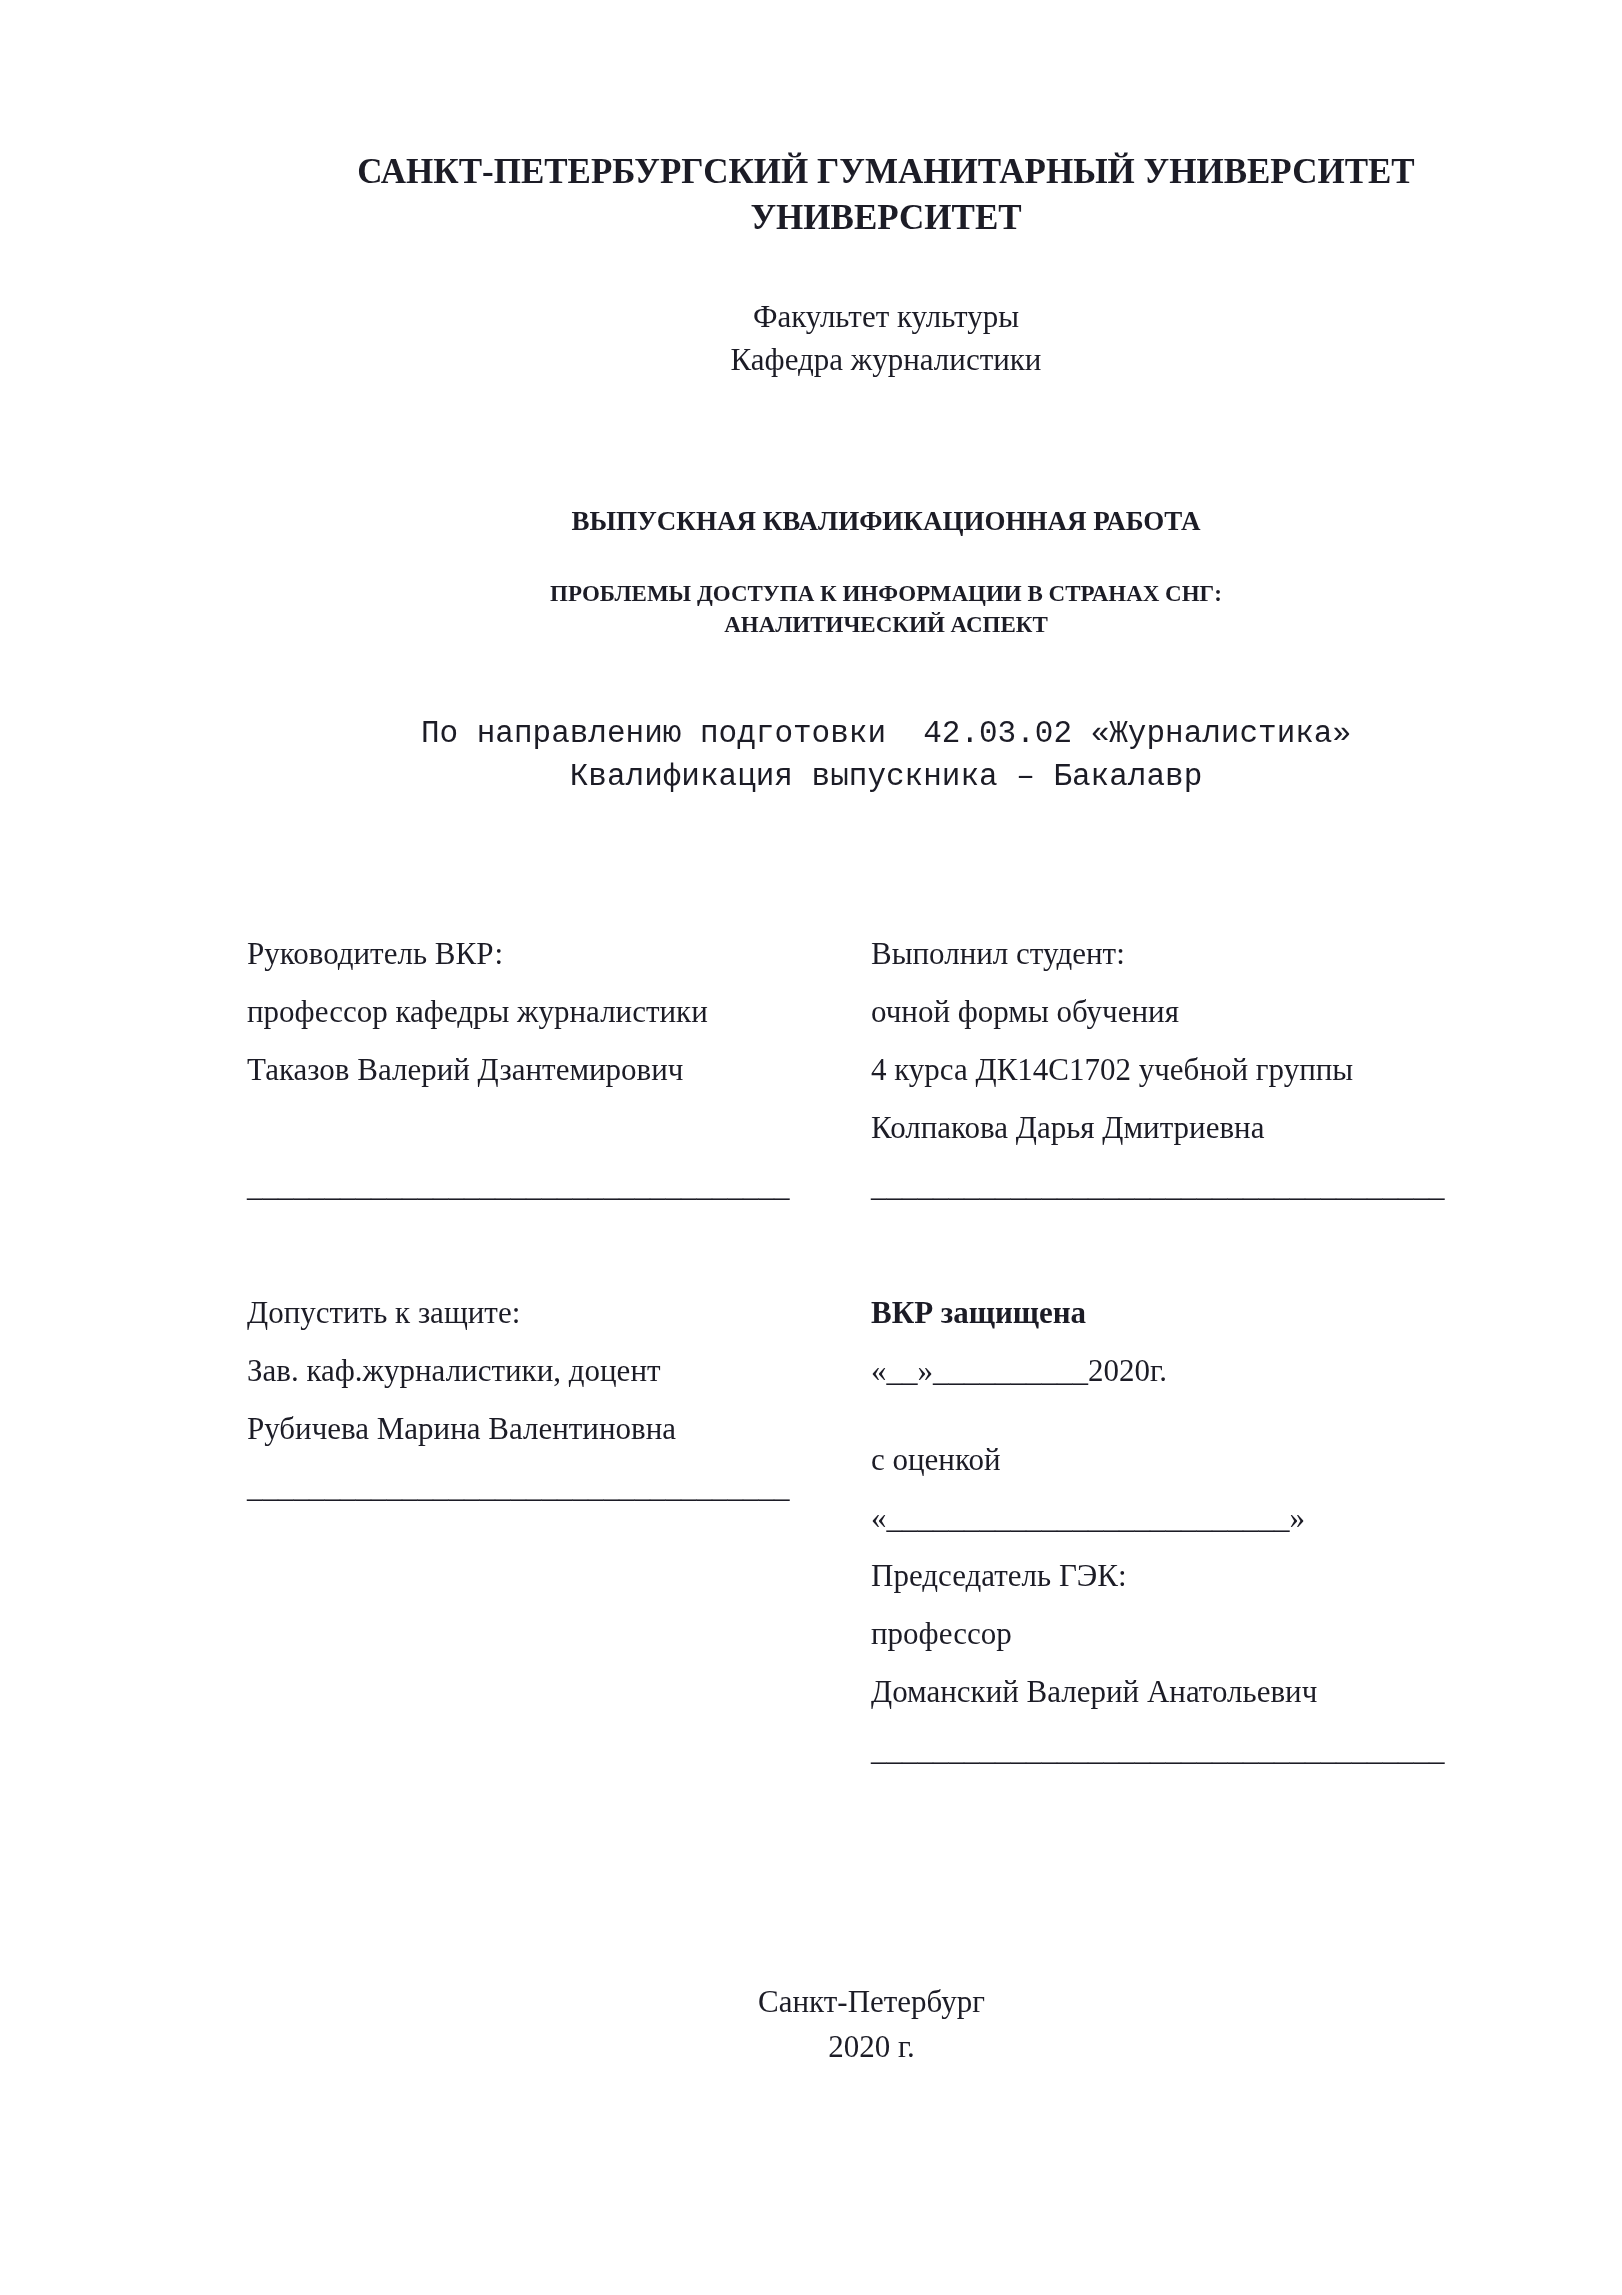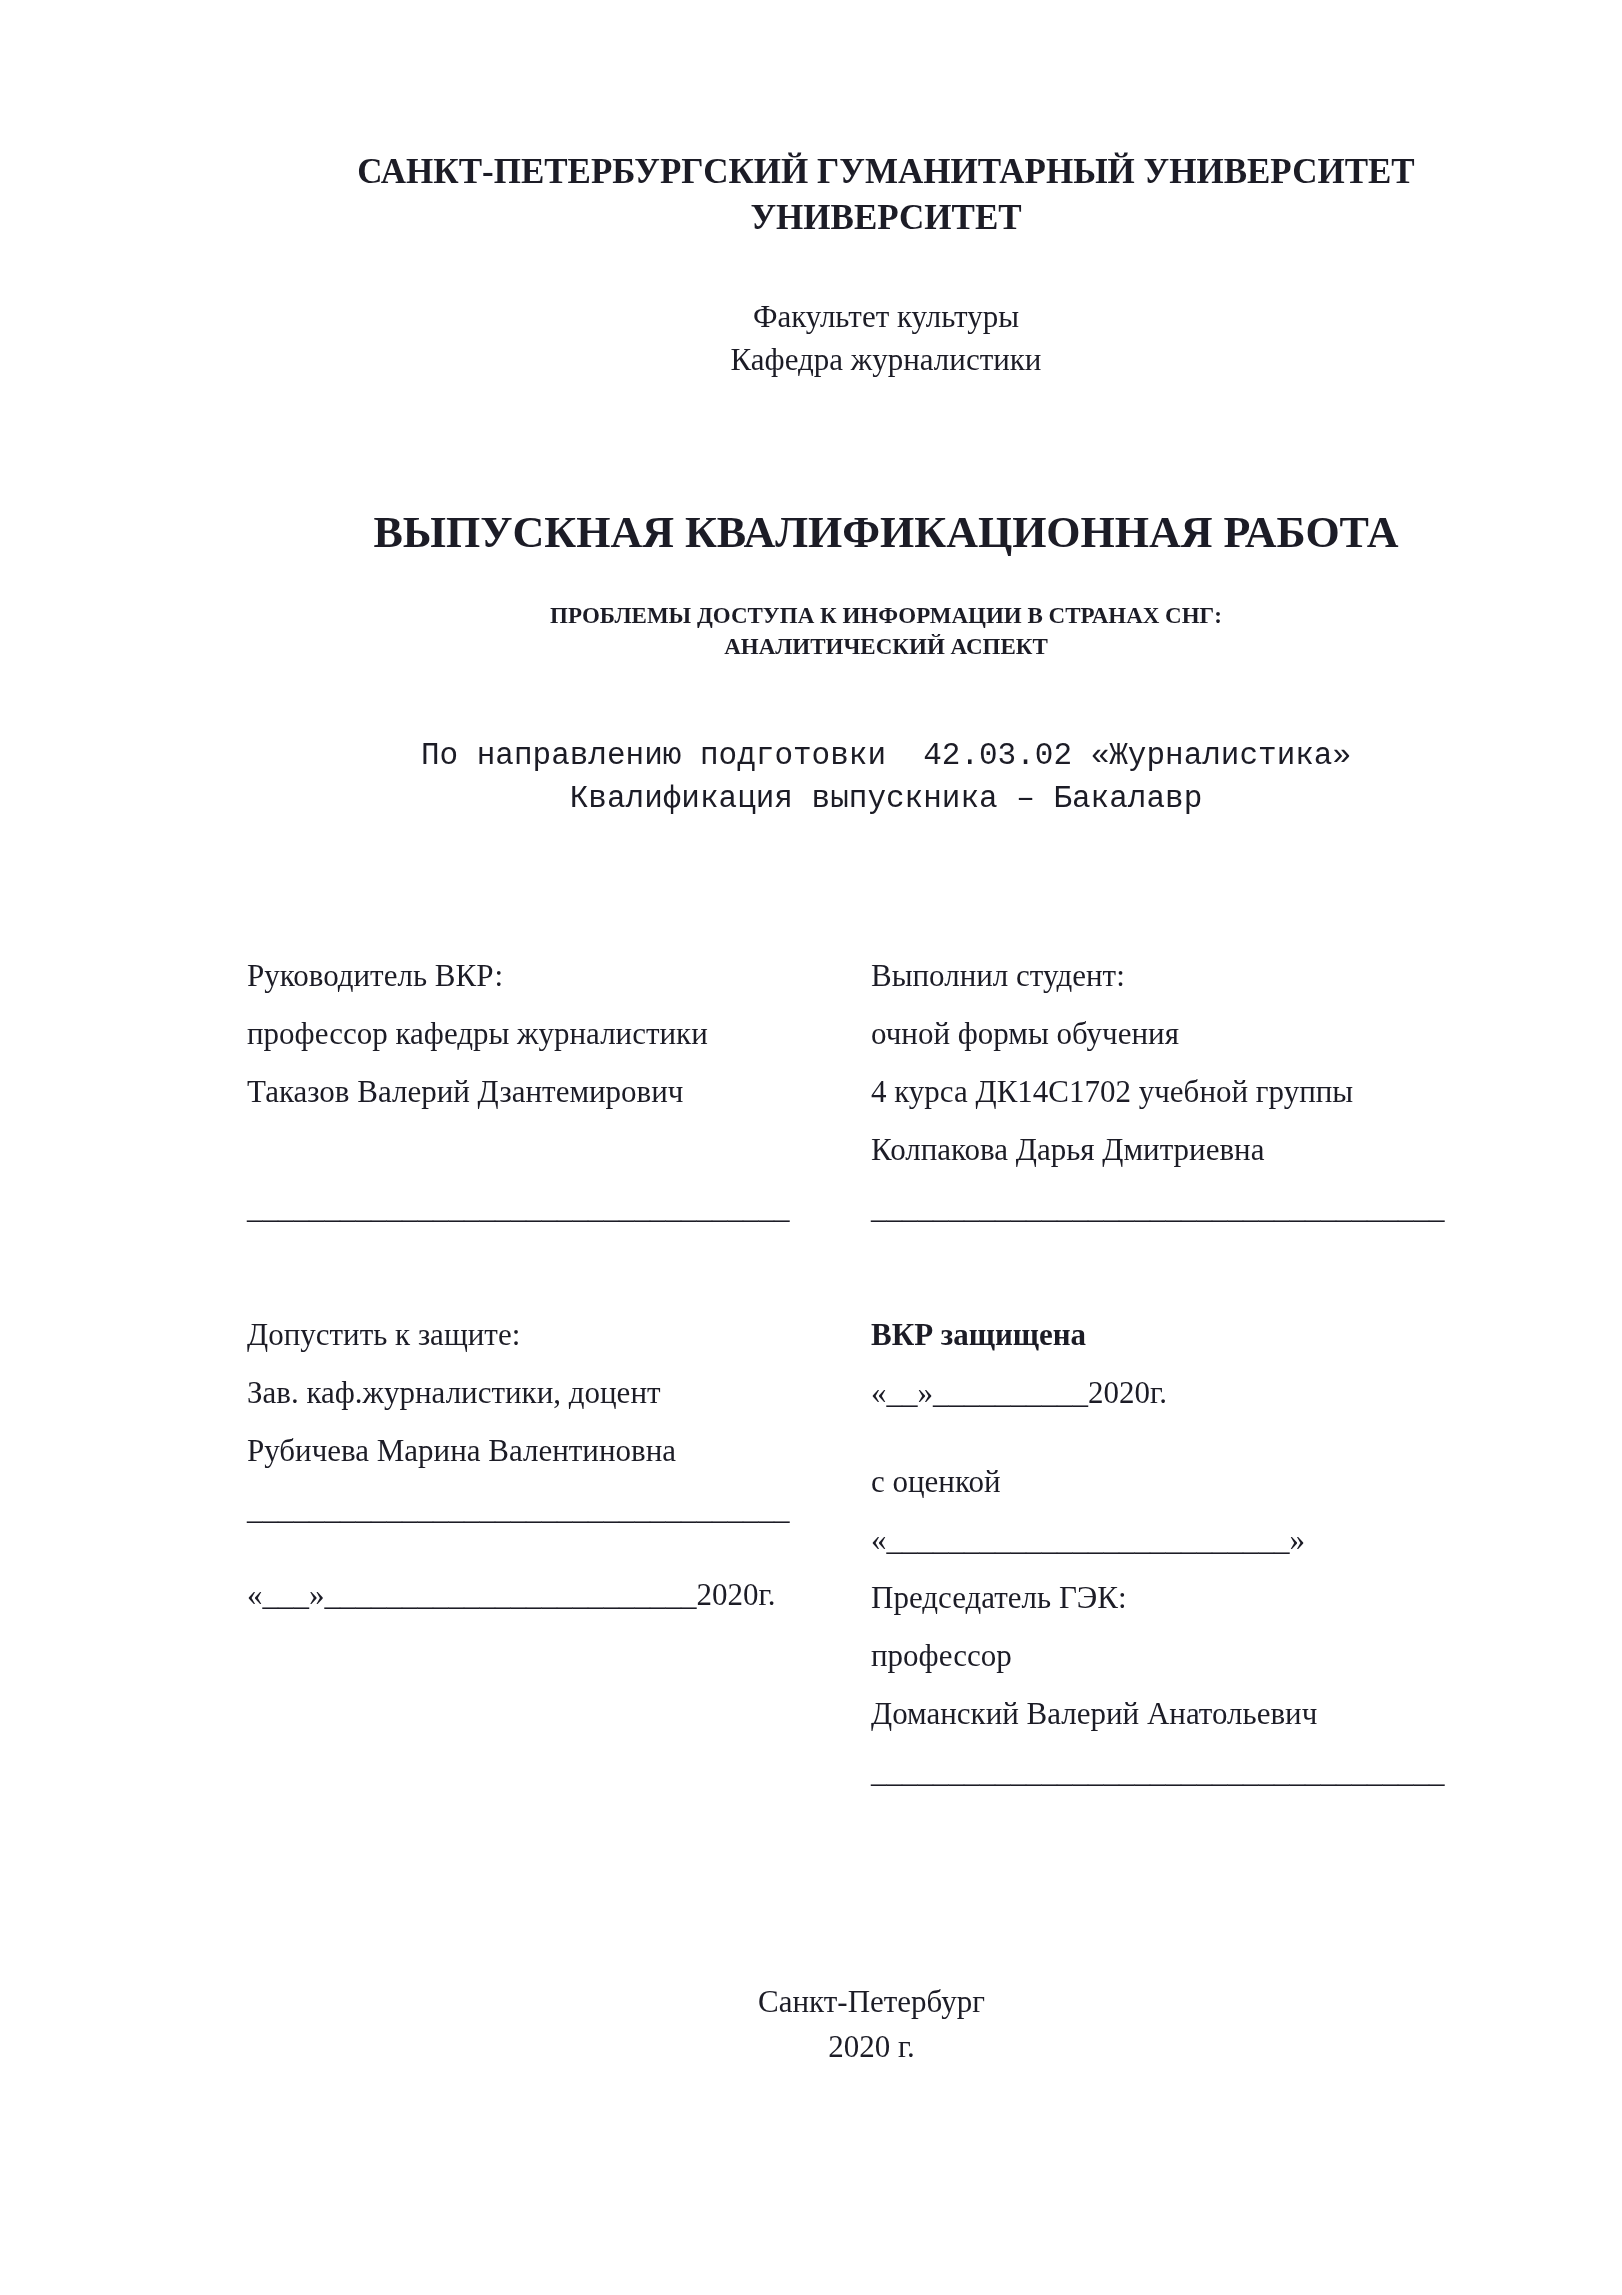--- a/index.html
+++ b/index.html
@@ -22,21 +22,21 @@
     font-size: 35px;
     font-weight: bold;
     line-height: 1.3;
   }
   .faculty-block {
     margin-top: 55px;
     line-height: 1.4;
   }
   .work-type {
     margin-top: 122px;
-    font-size: 44px;
+    font-size: 27px;
     font-weight: bold;
     line-height: 1.3;
   }
   .thesis-title {
     margin-top: 39px;
     font-size: 23px;
     font-weight: bold;
     line-height: 1.35;
   }
   .direction-block {
@@ -110,21 +110,20 @@
       <div class="row sig">_____________________________________</div>
     </div>
   </div>
 
   <div class="columns block2">
     <div class="col col-left">
       <div class="row">Допустить к защите:</div>
       <div class="row">Зав. каф.журналистики, доцент</div>
       <div class="row">Рубичева Марина Валентиновна</div>
       <div class="row sig">___________________________________</div>
-      <div class="row sig date-row">«___»________________________2020г.</div>
     </div>
     <div class="col col-right">
       <div class="row bold">ВКР защищена</div>
       <div class="row sig">«__»__________2020г.</div>
       <div class="row-empty-small"></div>
       <div class="row">с оценкой</div>
       <div class="row sig">«__________________________»</div>
       <div class="row">Председатель ГЭК:</div>
       <div class="row">профессор</div>
       <div class="row">Доманский Валерий Анатольевич</div>

